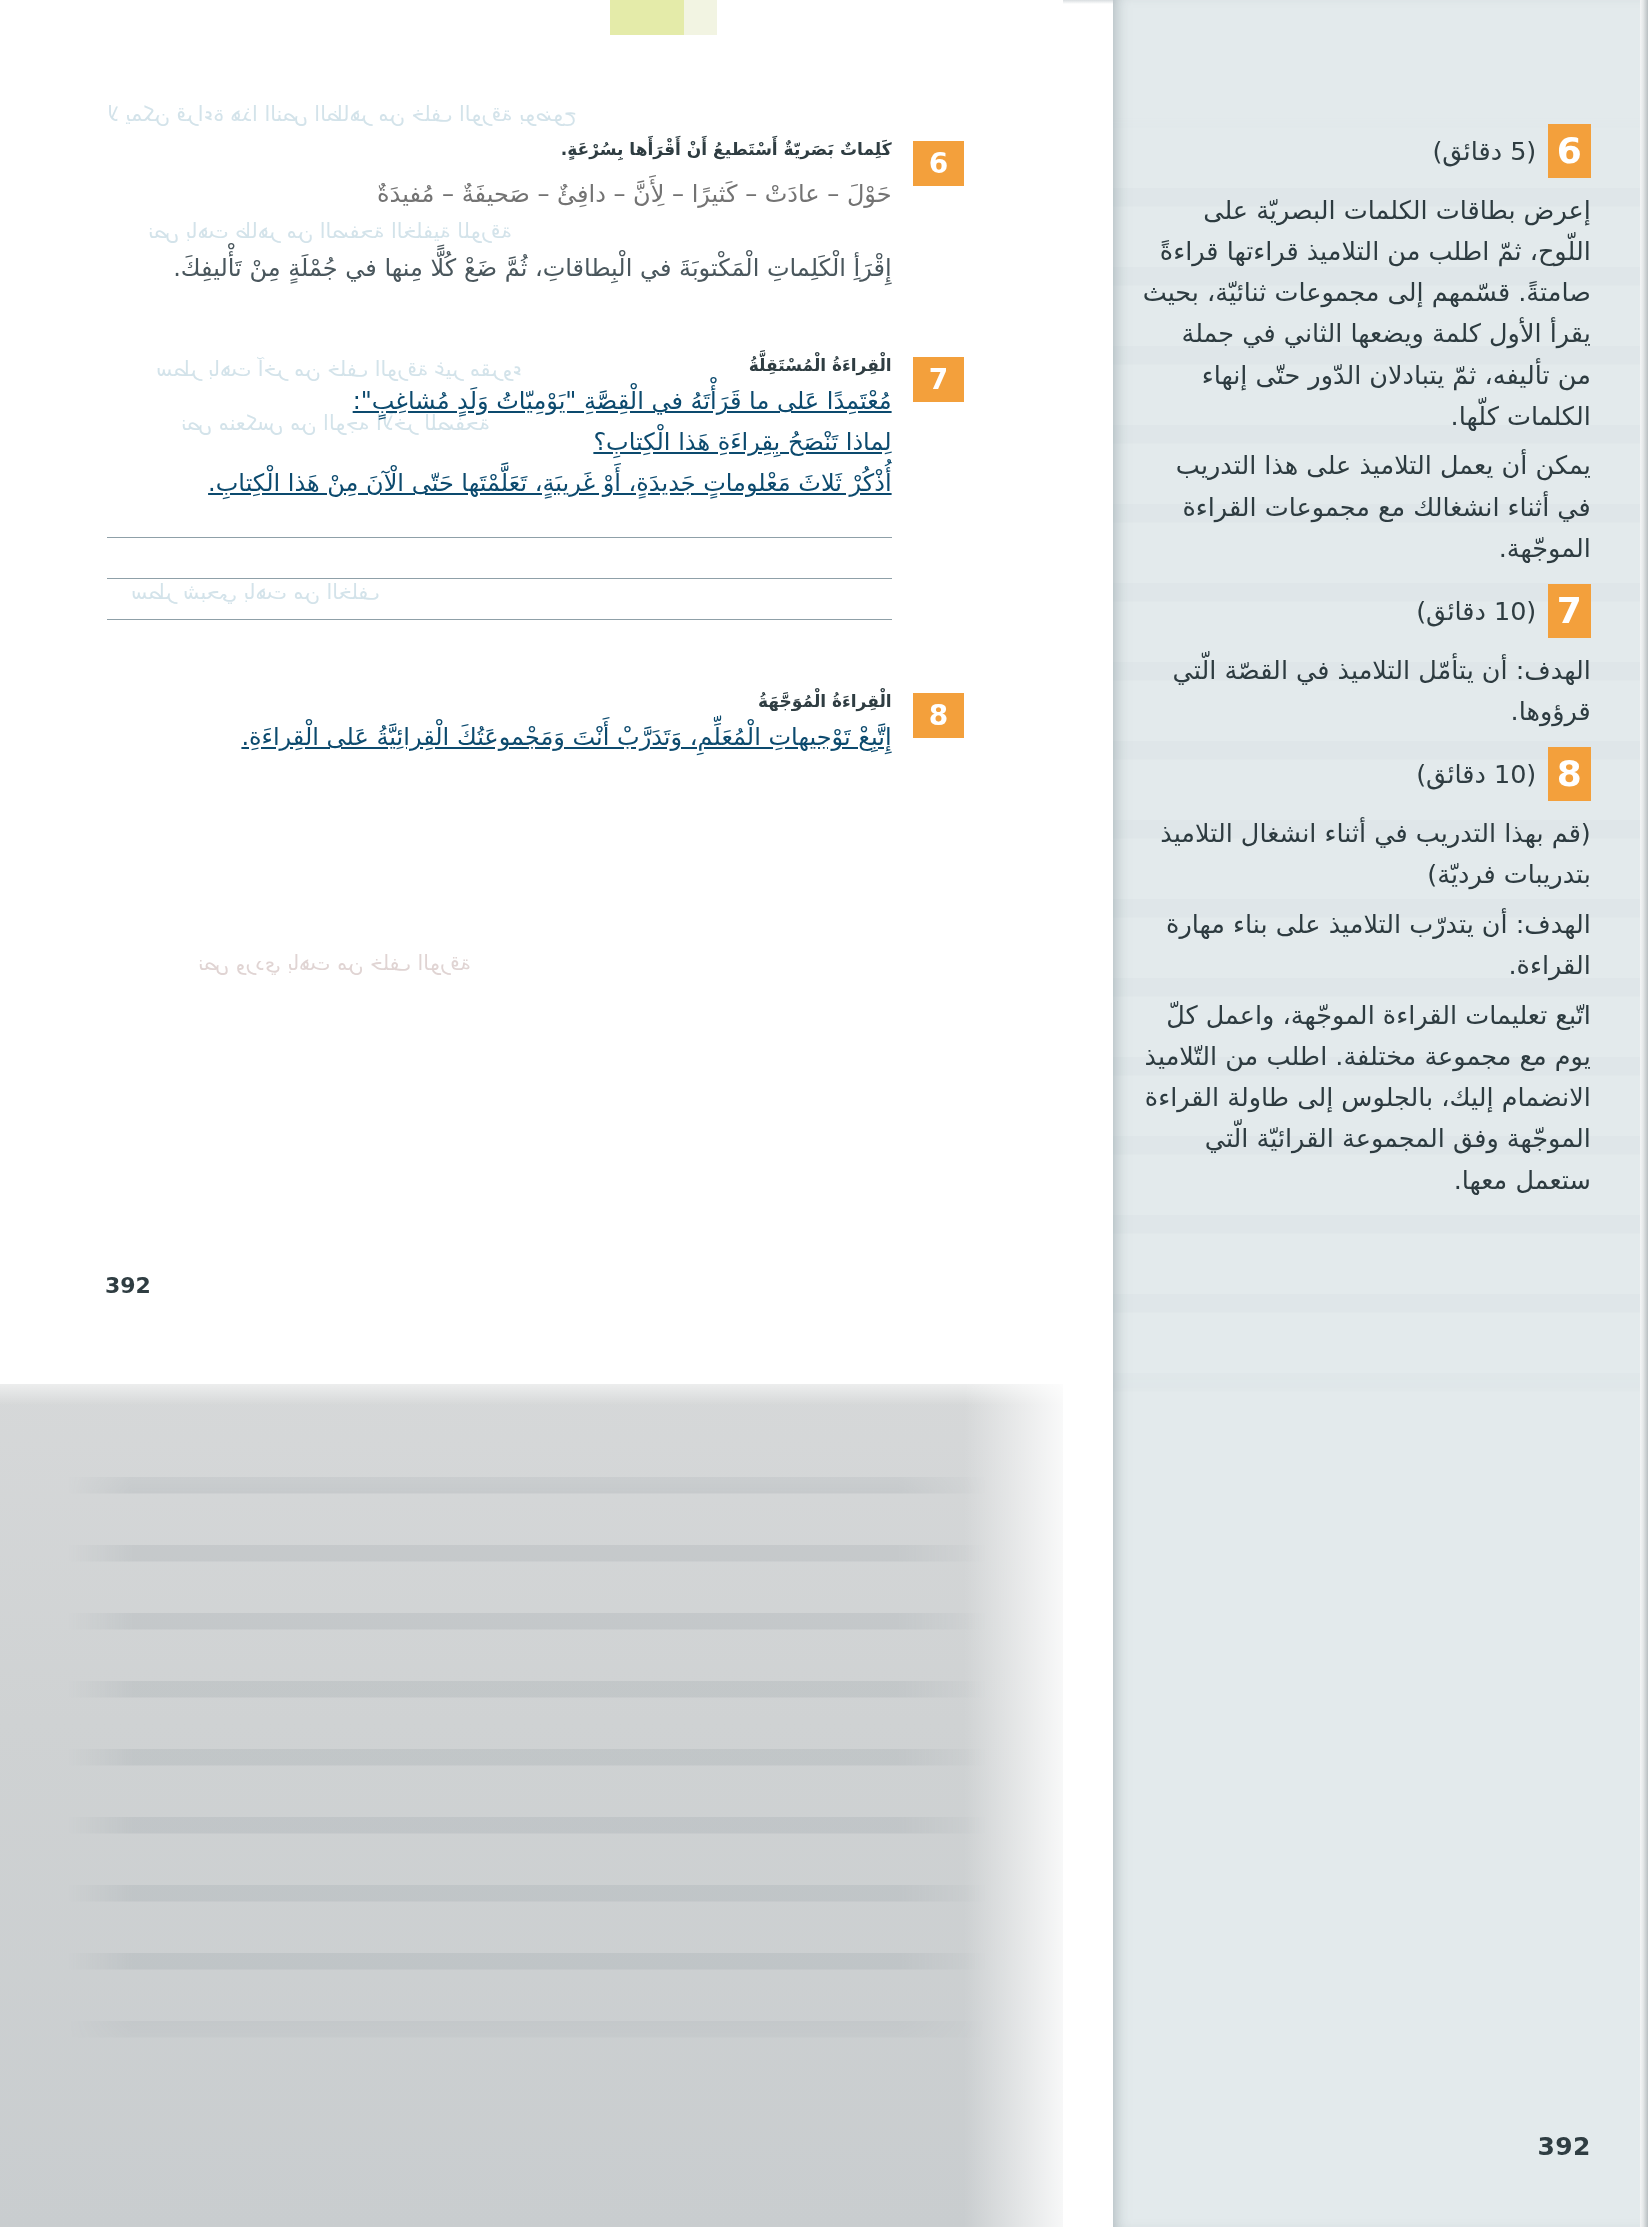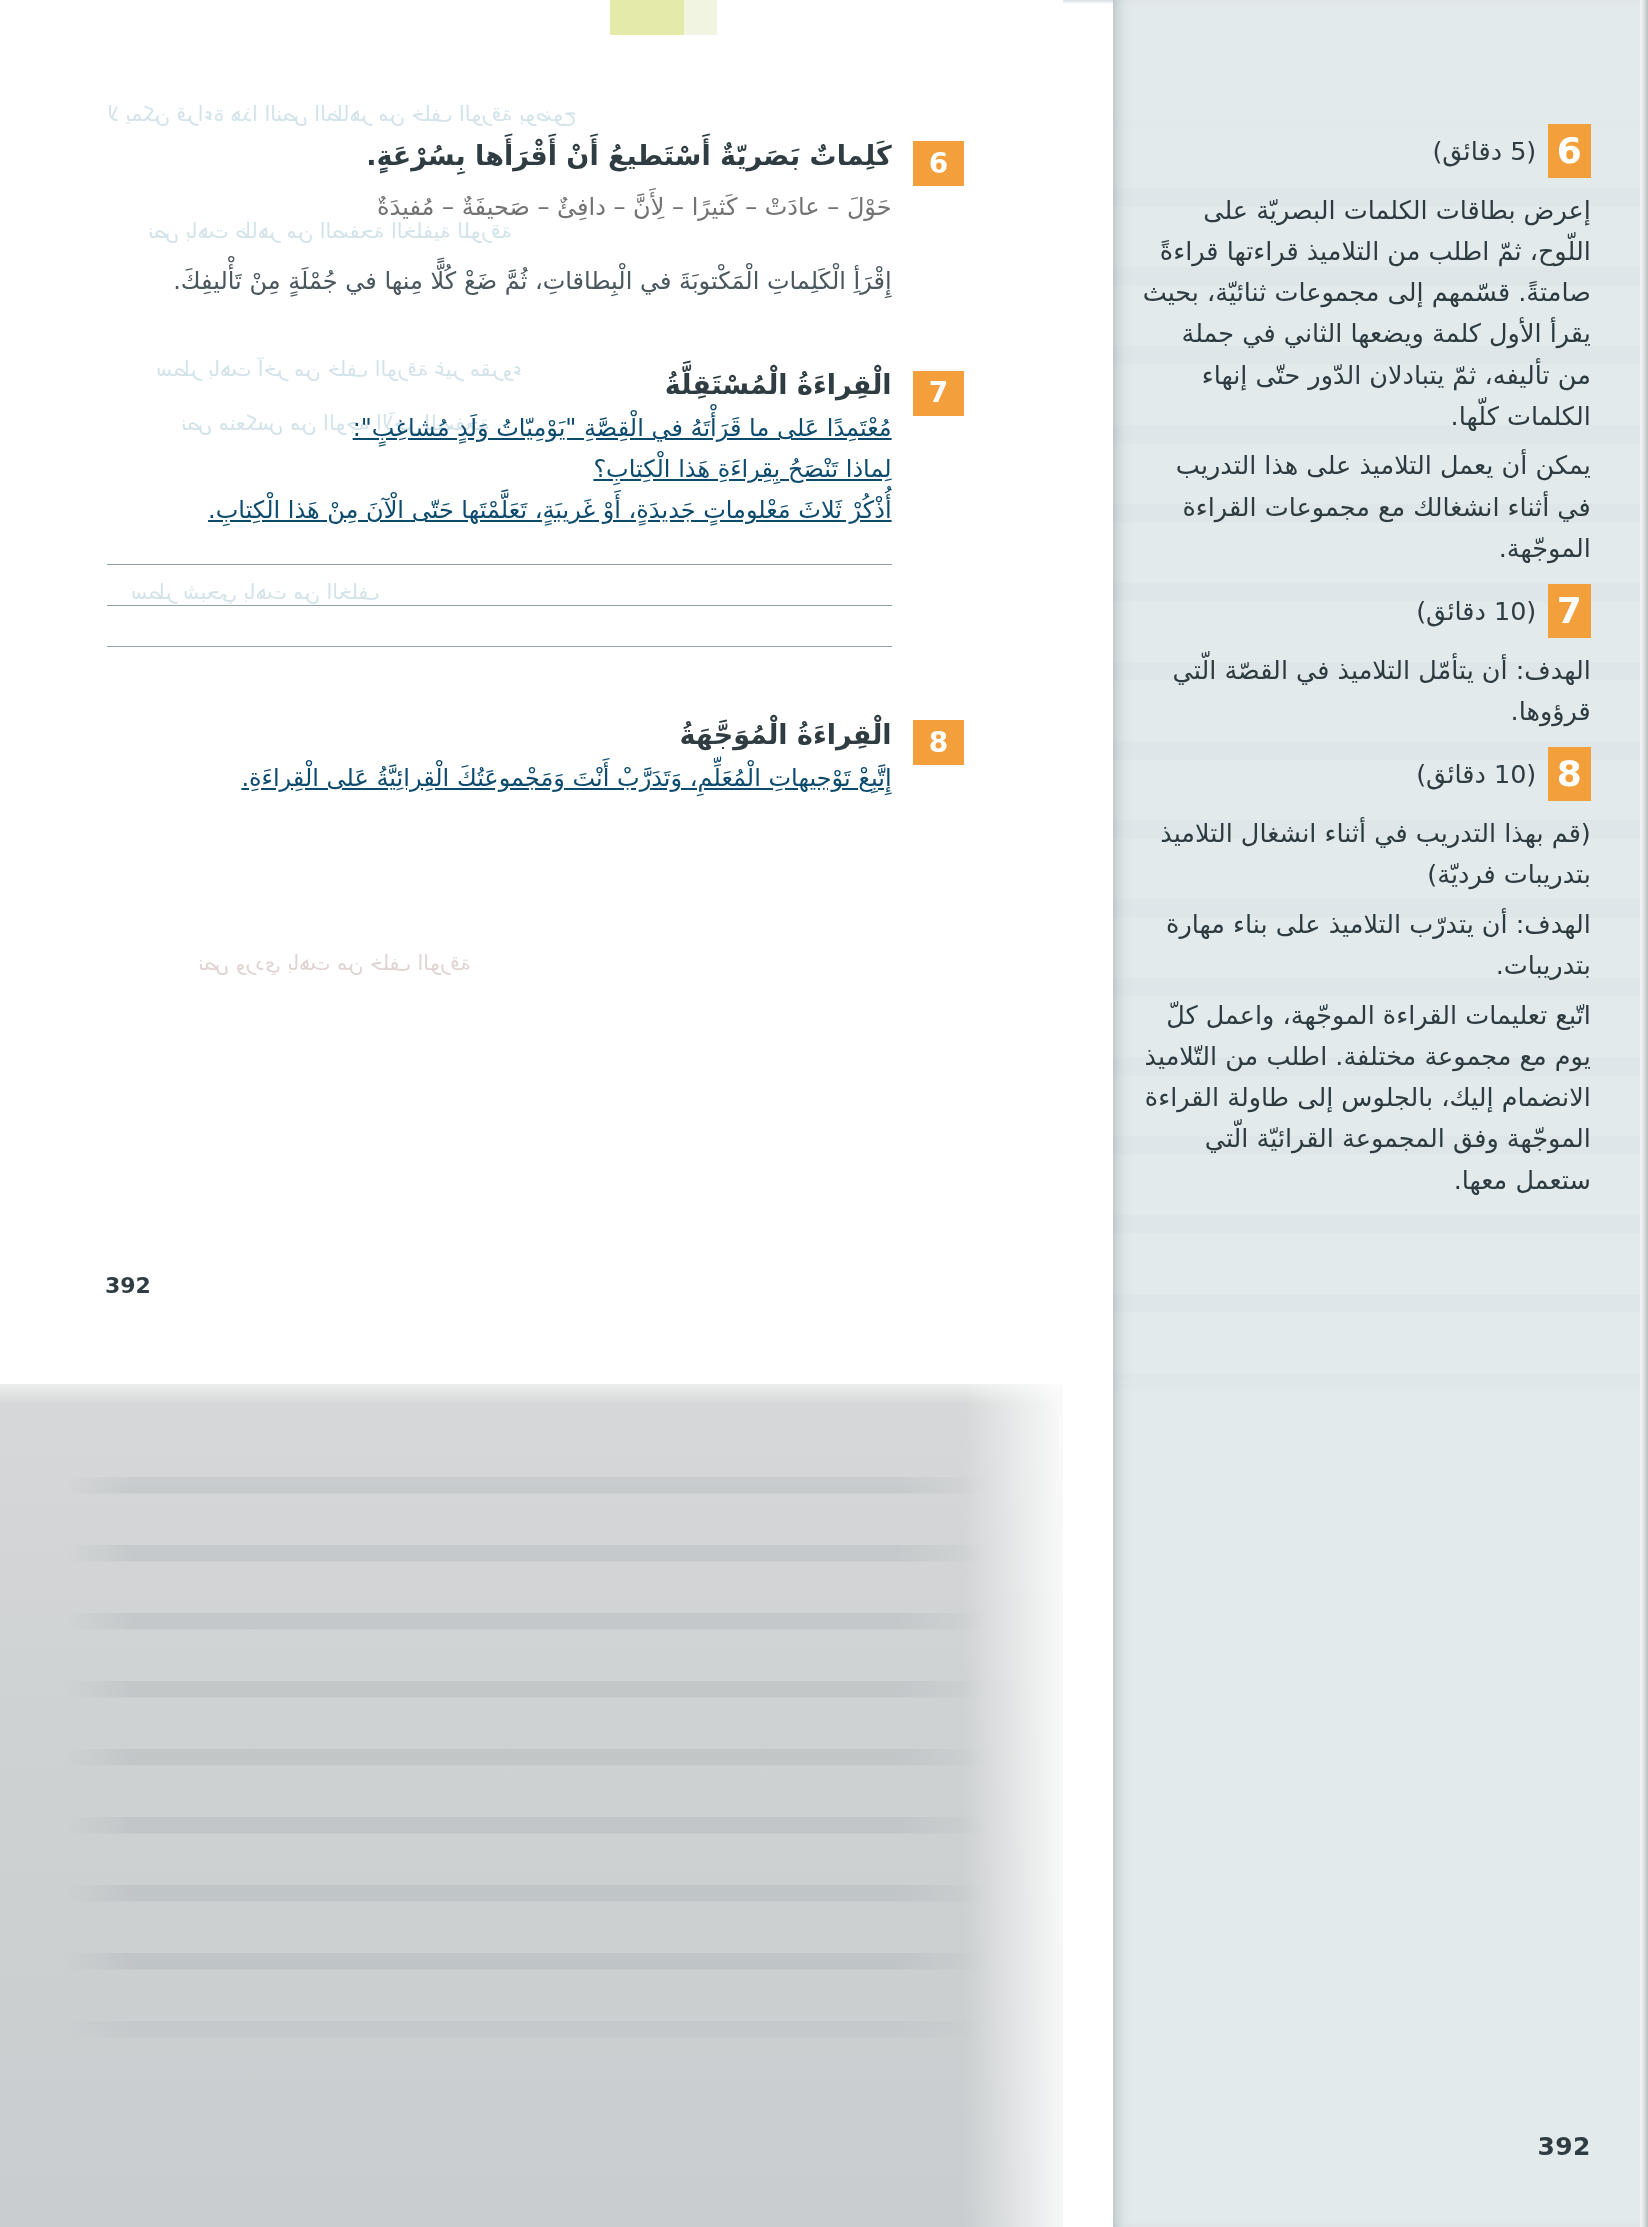--- a/index.html
+++ b/index.html
@@ -122,21 +122,21 @@
   }
   .p-num{
     background:#f3a03c;color:#ffffff;
     width:51px;height:45px;flex:0 0 auto;
     display:flex;align-items:center;justify-content:center;
     font-size:28px;font-weight:700;line-height:1;
     margin-top:3.3px;
   }
   .p-col{flex:1 1 auto;min-width:0;}
   .p-title{
-    font-size:27px;font-weight:700;color:#2f3d42;
+    font-size:17px;font-weight:700;color:#2f3d42;
     line-height:1.35;margin:0 0 6.6px 0;
   }
   .p-line{
     font-size:24px;color:#0c4a6e;line-height:1.5;margin:0 0 5px 0;text-decoration:underline;
   }
   .p-words{
     font-size:24px;color:#737373;line-height:1.5;margin:15px 0 5px 0;
   }
   .p-instr{
     font-size:24px;color:#4a575d;line-height:1.5;margin:38px 0 0 0;
@@ -290,21 +290,21 @@
         </div>
       </div>
 
       <div class="m-block">
         <div class="m-head">
           <div class="numbox">8</div>
           <div class="m-dur">(10 دقائق)</div>
         </div>
         <div class="m-body">
           <p>(قم بهذا التدريب في أثناء انشغال التلاميذ بتدريبات فرديّة)</p>
-          <p>الهدف: أن يتدرّب التلاميذ على بناء مهارة بتدريبات.</p>
+          <p>الهدف: أن يتدرّب التلاميذ على بناء مهارة القراءة.</p>
           <p>اتّبع تعليمات القراءة الموجّهة، واعمل كلّ يوم مع مجموعة مختلفة. اطلب من التّلاميذ الانضمام إليك، بالجلوس إلى طاولة القراءة الموجّهة وفق المجموعة القرائيّة الّتي ستعمل معها.</p>
         </div>
       </div>
 
     </div>
 
     <div id="margin-pageno">392</div>
   </div>
 
 </div>

